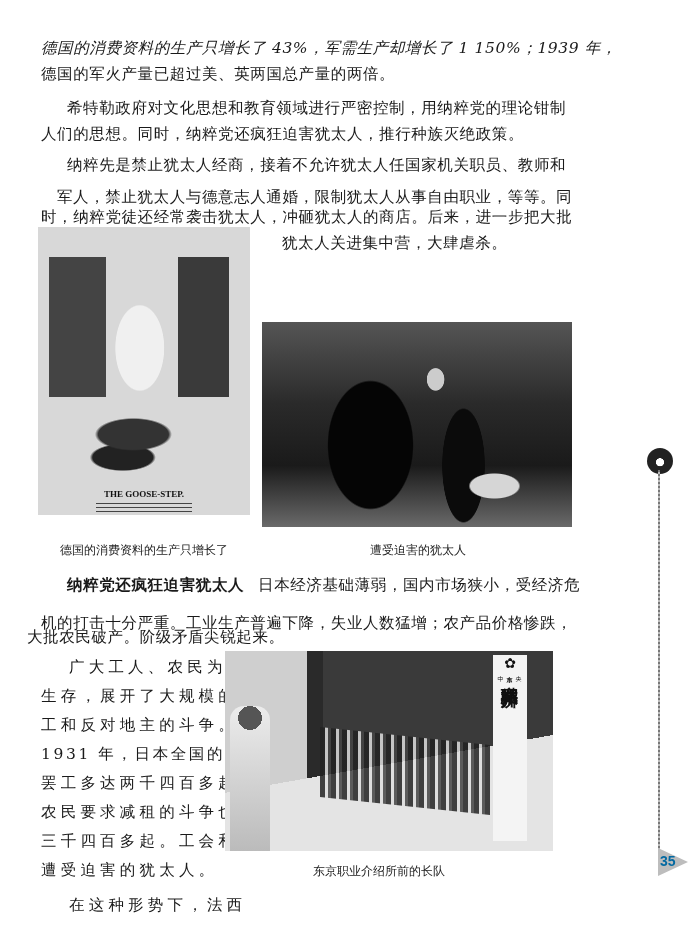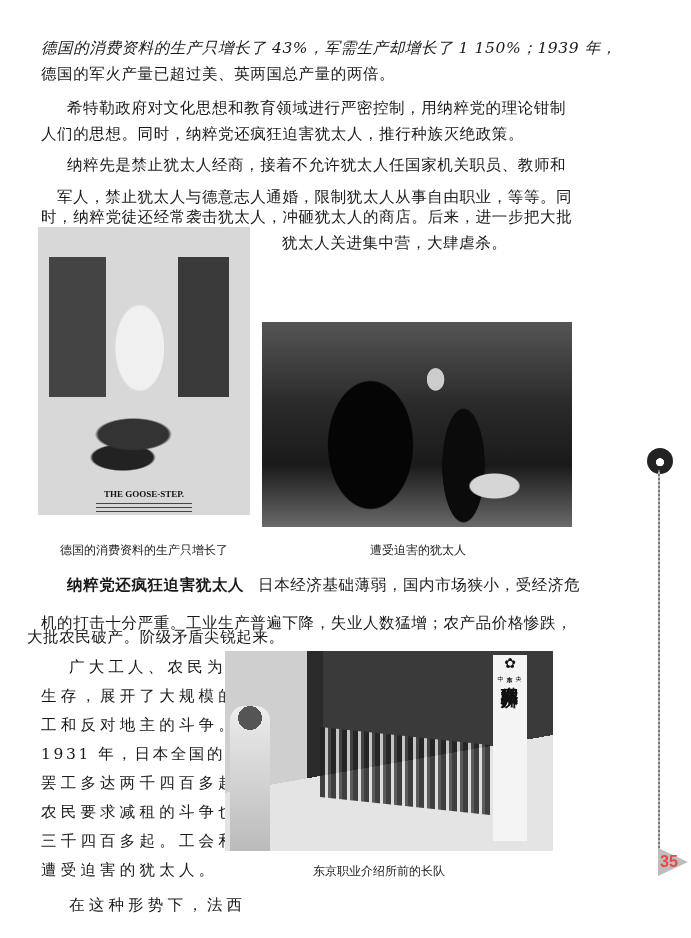--- a/index.html
+++ b/index.html
@@ -94,13 +94,13 @@
     <div style="writing-mode:vertical-rl; font-size:17px; font-weight:bold; margin:2px auto 0; line-height:20px; letter-spacing:1px;">職業紹介所</div>
   </div>
 </div>
 <div class="cap" style="left:313px; top:863px;">东京职业介绍所前的长队</div>
 
 <div style="position:absolute; left:647px; top:448px; width:26px; height:26px; border-radius:50%;
      background:radial-gradient(circle at 50% 55%, #fff 0 20%, #222 22% 100%);"></div>
 <div class="margin-line"></div>
 
 <div style="position:absolute; left:658px; top:848px; width:0; height:0; border-top:14px solid transparent; border-bottom:14px solid transparent; border-left:30px solid #bdbdbd;"></div>
-<div style="position:absolute; left:660px; top:853px; font-size:16px; font-weight:bold; font-family:'Liberation Sans',sans-serif; color:#ef4444;">35</div>
+<div style="position:absolute; left:660px; top:853px; font-size:14px; font-weight:bold; font-family:'Liberation Sans',sans-serif; color:#0369a1;">35</div>
 
 </body></html>

